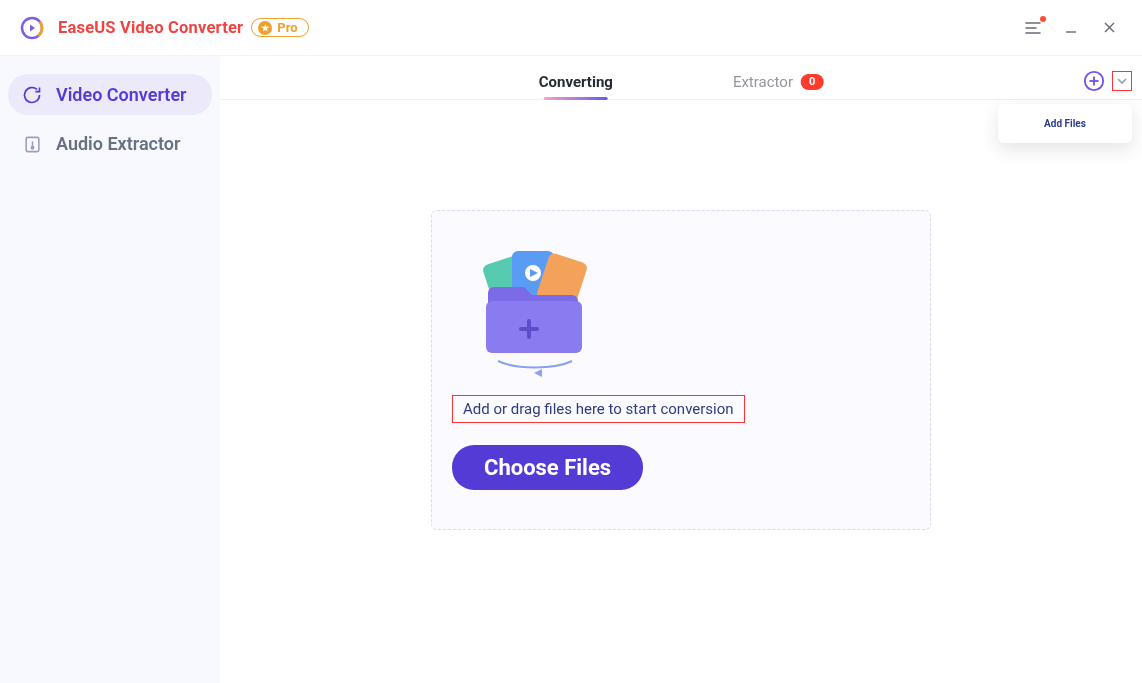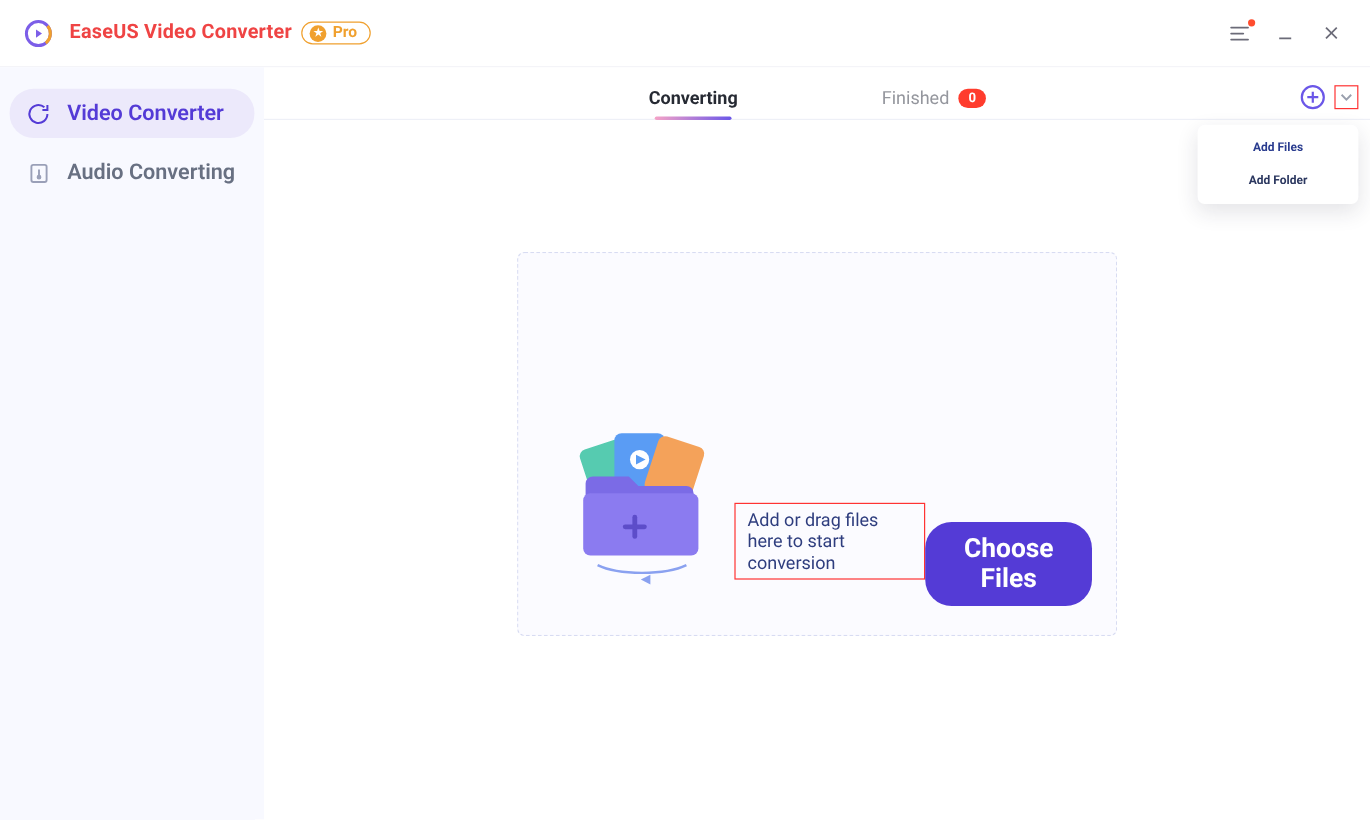--- a/index.html
+++ b/index.html
@@ -40,21 +40,21 @@
   .add-btn { width: 24px; height: 24px; display: flex; align-items: center; justify-content: center; color: #6b57e8; cursor: pointer; }
   .add-caret { width: 20px; height: 20px; border: 1px solid #f33; display: flex; align-items: center; justify-content: center; color: #9aa0ae; cursor: pointer; }
 
   
   .add-menu { position: absolute; top: 48px; right: 10px; width: 134px; background: #fff; border-radius: 6px; box-shadow: 0 6px 18px rgba(30,30,60,.12); padding: 6px 0; z-index: 5; }
   .add-menu .mi { padding: 8px 0; text-align: center; font-size: 10px; font-weight: 700; color: #2c3860; cursor: pointer; }
   .add-menu .mi:first-child { color: #2a3c8f; }
 
   
   .content { flex: 1; display: flex; align-items: flex-start; justify-content: center; padding-top: 110px; }
-  .dropzone { width: 500px; height: 320px; border: 1px dashed #d8dcf2; border-radius: 6px; background: #fbfbff; display: flex; flex-direction: row; align-items: flex-end; padding: 30px 20px 24px; }
+  .dropzone { width: 500px; height: 320px; border: 1px dashed #d8dcf2; border-radius: 6px; background: #fbfbff; display: flex; flex-direction: column; align-items: flex-start; padding: 30px 20px 24px; }
   .dz-illus { width: 160px; height: 150px; margin-bottom: 4px; }
   .dz-text { color: #2e3d7e; font-size: 15px; border: 1px solid #f33; padding: 4px 10px; margin-bottom: 22px; }
   .dz-btn { background: #543bd6; color: #fff; border: none; border-radius: 22px; padding: 10px 32px; font-size: 22px; font-weight: 700; cursor: pointer; }
 
   svg { display: block; }
 </style>
 </head>
 <body>
 
 <div class="app">
@@ -107,33 +107,33 @@
         <span>Video Converter</span>
       </div>
       <div class="side-item">
         <span class="icn">
           <svg width="19" height="19" viewBox="0 0 24 24" fill="none" stroke="#9aa0b8" stroke-width="2">
               <rect x="4" y="3" width="16" height="18" rx="2"></rect>
               <path d="M12 8v6"></path>
               <circle cx="12" cy="16" r="1.5" fill="#9aa0b8"></circle>
             </svg>
         </span>
-        <span>Audio Converting</span>
+        <span>Audio Extractor</span>
       </div>
     </div>
 
     <div class="main">
 
       <div class="tabs-row">
         <div class="tabs-center">
           <div class="tab active">
             <span>Converting</span>
           </div>
           <div class="tab">
-            <span>Finished</span>
+            <span>Extractor</span>
             <span class="count-badge">0</span>
           </div>
         </div>
         <div class="tabs-right">
           <span class="add-btn">
             <svg width="22" height="22" viewBox="0 0 24 24" fill="none" stroke="#6b57e8" stroke-width="2">
                 <circle cx="12" cy="12" r="10"></circle>
                 <line x1="12" y1="7" x2="12" y2="17"></line>
                 <line x1="7" y1="12" x2="17" y2="12"></line>
               </svg>
@@ -141,21 +141,20 @@
           <span class="add-caret">
             <svg width="12" height="12" viewBox="0 0 12 12" fill="none" stroke="#9aa0ae" stroke-width="1.6">
                 <polyline points="2 4 6 8 10 4"></polyline>
               </svg>
           </span>
         </div>
       </div>
 
       <div class="add-menu">
         <div class="mi">Add Files</div>
-        <div class="mi">Add Folder</div>
       </div>
 
       <div class="content">
         <div class="dropzone">
           <div class="dz-illus">
             <svg width="160" height="150" viewBox="0 0 160 150">
 
               <rect x="36" y="18" width="40" height="48" rx="6" fill="#56cbb0" transform="rotate(-18 56 42)"></rect>
               <rect x="60" y="10" width="42" height="52" rx="6" fill="#5a9cf4"></rect>
               <circle cx="81" cy="32" r="8" fill="#fff"></circle>

